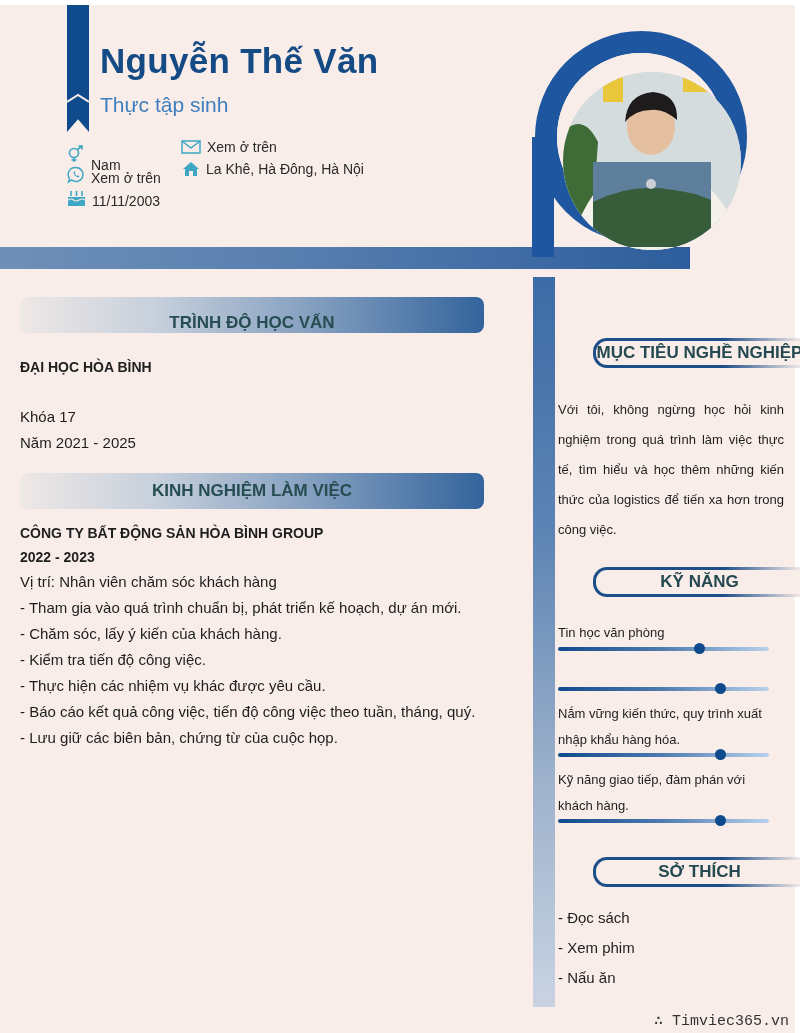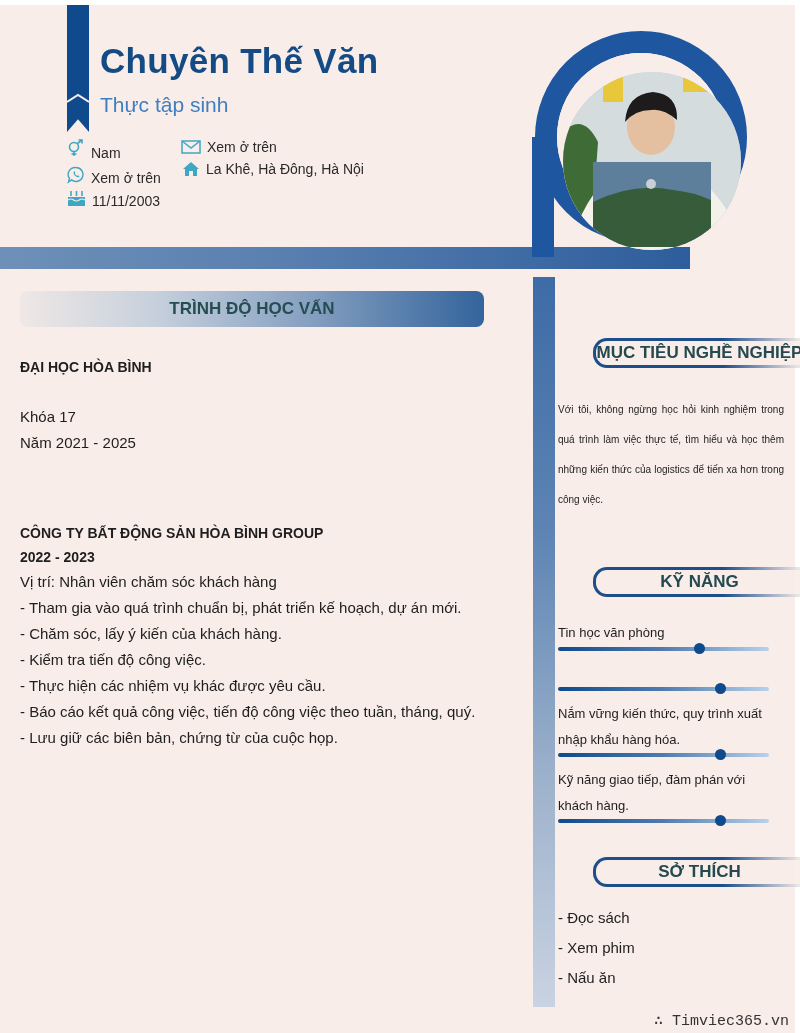--- a/index.html
+++ b/index.html
@@ -69,21 +69,21 @@
     display: flex; align-items: center; justify-content: center;
     font-size: 17px; font-weight: bold; color: #254950; margin-left: 28px;
   }
   .r-head::after {
     content: ""; position: absolute; right: 0; top: -3px; width: 80px; height: 30px;
     background: linear-gradient(to right, rgba(248,237,233,0) 0%, #f8ede9 100%);
   }
   .r-head span { position: relative; z-index: 1; }
   .objective {
     position: absolute; left: 558px; top: 390px; width: 226px;
-    font-size: 10px; line-height: 30px; text-align: justify; color: #1e1e1e;
+    font-size: 13px; line-height: 30px; text-align: justify; color: #1e1e1e;
   }
   .skill-label { position: absolute; left: 558px; font-size: 13px; line-height: 26px; color: #1e1e1e; width: 220px; }
   .track {
     position: absolute; left: 558px; width: 211px; height: 4px; border-radius: 2px;
     background: linear-gradient(to right, #0f4a8c 0%, #4f7cb0 50%, #b8d2ec 100%);
   }
   .knob {
     position: absolute; width: 11px; height: 11px; border-radius: 50%;
     background: #0f4a8c; top: -4px; margin-left: -5px;
   }
@@ -96,32 +96,32 @@
 </head>
 <body>
 
 <div class="page">
 
   <div class="ribbon"></div>
   <svg class="ribbon-chevron" viewBox="0 0 22 10">
     <polyline points="0,9 11,2 22,9" fill="none" stroke="#f8ede9" stroke-width="2"></polyline>
   </svg>
 
-  <div class="name">Chuyên Thế Văn</div>
+  <div class="name">Nguyễn Thế Văn</div>
   <div class="title">Thực tập sinh</div>
 
   <div class="info" style="left:67px; top:130px;">
     <svg width="18" height="18" viewBox="0 0 18 18">
       <circle cx="7" cy="8" r="4.5" fill="none" stroke="#3fa7c4" stroke-width="1.6"></circle>
       <line x1="10.5" y1="4.5" x2="15" y2="1" stroke="#3fa7c4" stroke-width="1.6"></line>
       <polyline points="11.5,1 15,1 15,4.5" fill="none" stroke="#3fa7c4" stroke-width="1.6"></polyline>
       <line x1="7" y1="12.5" x2="7" y2="17" stroke="#3fa7c4" stroke-width="1.6"></line>
       <line x1="4.5" y1="15" x2="9.5" y2="15" stroke="#3fa7c4" stroke-width="1.6"></line>
     </svg>
-    <span style="margin-top:10px;">Nam</span>
+    <span style="margin-top:22px;">Nam</span>
   </div>
 
   <div class="info" style="left:181px; top:134px;">
     <svg width="20" height="15" viewBox="0 0 20 15">
       <rect x="1" y="1" width="18" height="12" fill="none" stroke="#3fa7c4" stroke-width="1.5"></rect>
       <polyline points="1,1 10,8 19,1" fill="none" stroke="#3fa7c4" stroke-width="1.5"></polyline>
     </svg>
     <span>Xem ở trên</span>
   </div>
 
@@ -174,27 +174,30 @@
       <ellipse cx="88" cy="55" rx="24" ry="28" fill="#e4c0a0"></ellipse>
       <path d="M62 50 Q64 22 90 20 Q115 22 114 48 Q100 36 88 38 Q72 38 62 50 Z" fill="#1d1b1b"></path>
       <rect x="30" y="90" width="118" height="85" fill="#5d7f9c"></rect>
       <path d="M30 130 Q70 110 110 118 Q130 120 148 128 L148 175 L30 175 Z" fill="#365c3a"></path>
       <circle cx="88" cy="112" r="5" fill="#c9cfd5"></circle>
     </svg>
   </div>
 
   <div class="vbar"></div>
 
-  <div class="sec-head" style="top:286px;">
+  <div class="sec-head" style="top:292px;align-items:flex-end;">
     <span>TRÌNH ĐỘ HỌC VẤN</span>
   </div>
   <div class="txt bold" style="top:354px; font-size:14px;">ĐẠI HỌC HÒA BÌNH</div>
   <div class="txt" style="top:403px;">Khóa 17</div>
   <div class="txt" style="top:429px;">Năm 2021 - 2025</div>
 
+  <div class="sec-head" style="top:468px;">
+    <span>KINH NGHIỆM LÀM VIỆC</span>
+  </div>
   <div class="txt bold" style="top:520px; font-size:14px;">CÔNG TY BẤT ĐỘNG SẢN HÒA BÌNH GROUP</div>
   <div class="txt bold" style="top:544px; font-size:14px;">2022 - 2023</div>
   <div class="txt" style="top:568px;">Vị trí: Nhân viên chăm sóc khách hàng</div>
   <div class="txt" style="top:594px;">- Tham gia vào quá trình chuẩn bị, phát triển kế hoạch, dự án mới.</div>
   <div class="txt" style="top:620px;">- Chăm sóc, lấy ý kiến của khách hàng.</div>
   <div class="txt" style="top:646px;">- Kiểm tra tiến độ công việc.</div>
   <div class="txt" style="top:672px;">- Thực hiện các nhiệm vụ khác được yêu cầu.</div>
   <div class="txt" style="top:698px;">- Báo cáo kết quả công việc, tiến độ công việc theo tuần, tháng, quý.</div>
   <div class="txt" style="top:724px;">- Lưu giữ các biên bản, chứng từ của cuộc họp.</div>
 

